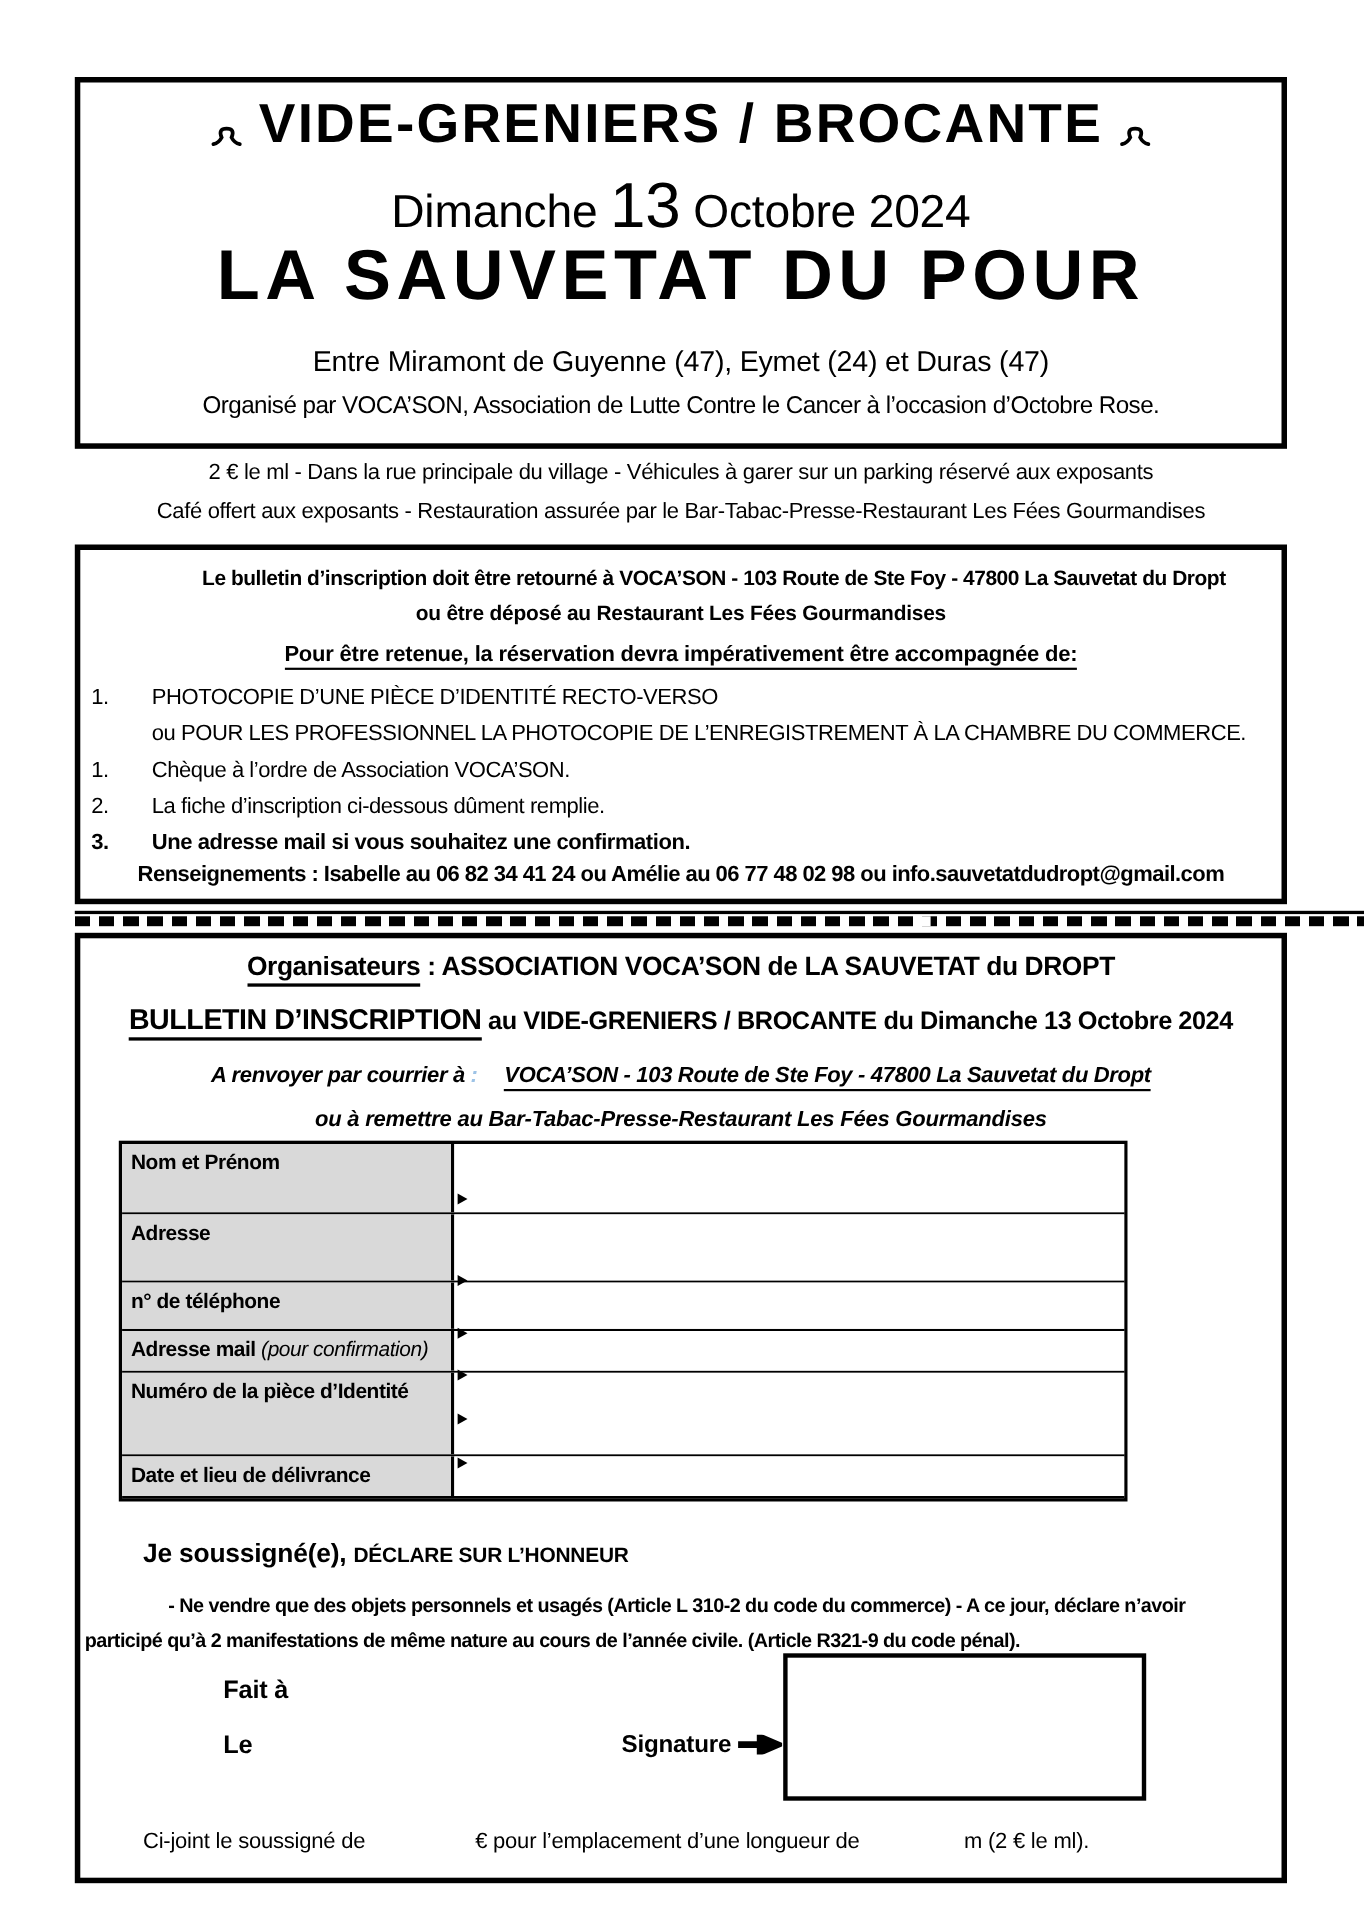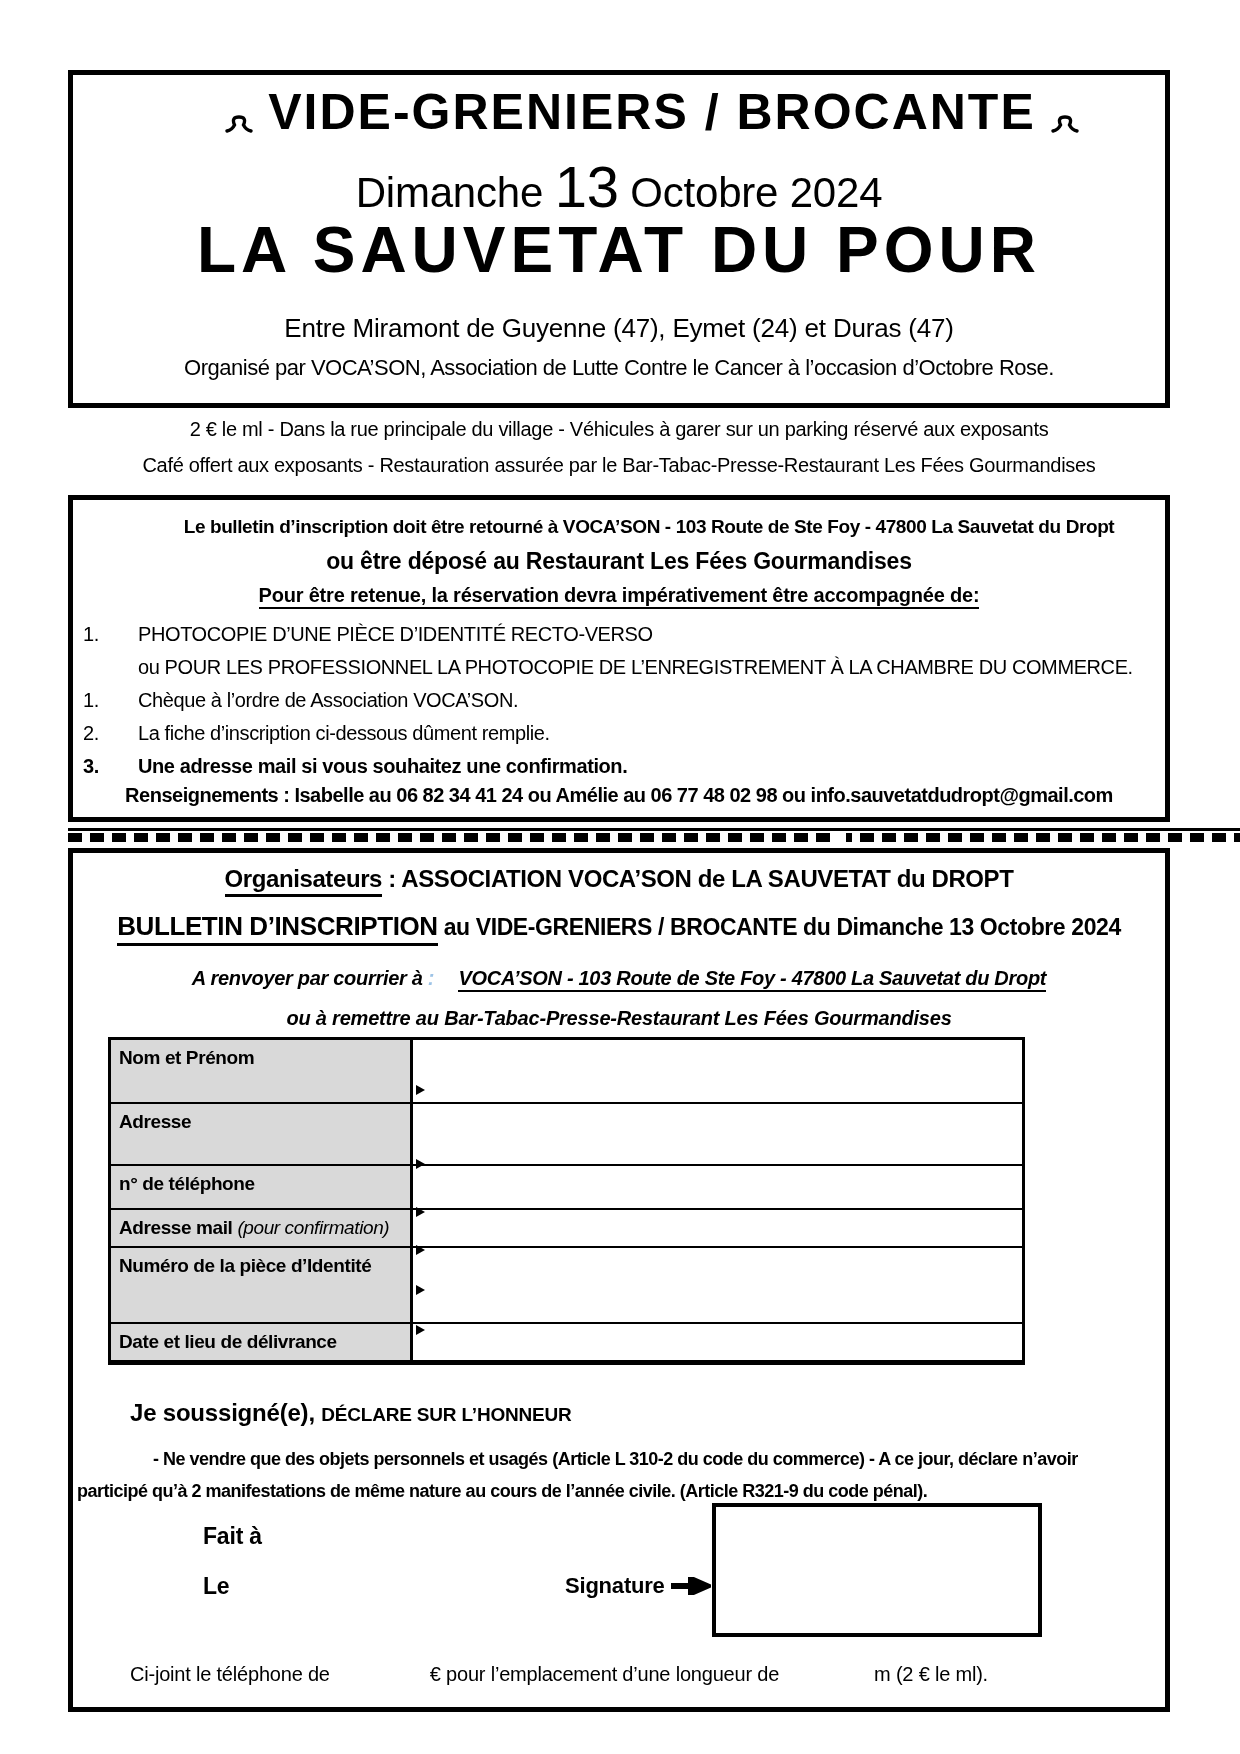--- a/index.html
+++ b/index.html
@@ -5,34 +5,34 @@
   html,body{margin:0;padding:0;background:#fff;}
   .page{
     position:relative;width:1240px;height:1754px;background:#ffffff;
     font-family:"Liberation Sans","DejaVu Sans",sans-serif;color:#000;
     overflow:hidden;letter-spacing:-0.2px;
   }
   .abs{position:absolute;}
   .ctr{left:73px;width:1092px;text-align:center;}
   
   .box1{left:68px;top:70px;width:1102px;height:338px;border:5px solid #000;box-sizing:border-box;}
-  .title-line{left:0;top:8px;width:100%;text-align:center;font-size:50px;font-weight:bold;letter-spacing:2px;white-space:nowrap;margin-left:33px;}
+  .title-line{left:0;top:8px;width:100%;text-align:center;font-size:50px;font-weight:bold;letter-spacing:2px;white-space:nowrap;}
   .ribbon{display:inline-block;vertical-align:middle;margin:0 14px;}
   .date-line{left:0;top:78px;width:100%;text-align:center;font-size:42px;white-space:nowrap;}
   .date-day{font-size:58px;}
   .loc-line{left:0;top:138px;width:100%;text-align:center;font-size:64px;font-weight:bold;letter-spacing:5px;white-space:nowrap;}
   .between-line{left:0;top:238px;width:100%;text-align:center;font-size:26px;}
   .orgby-line{left:0;top:280px;width:100%;text-align:center;font-size:22px;letter-spacing:-0.5px;}
   
   .info-a{top:418px;font-size:20px;letter-spacing:-0.3px;}
   .info-b{top:454px;font-size:20px;letter-spacing:-0.3px;}
   
   .box2{left:68px;top:495px;width:1102px;height:327px;border:5px solid #000;box-sizing:border-box;font-size:20px;}
   .b2-l1{left:0;top:16px;width:100%;text-align:center;font-weight:bold;font-size:19px;letter-spacing:-0.4px;white-space:nowrap;padding-left:30px;}
-  .b2-l2{left:0;top:48px;width:100%;text-align:center;font-weight:bold;font-size:23px;}
+  .b2-l2{left:0;top:48px;width:100%;text-align:center;font-weight:bold;font-size:19px;}
   .b2-head{left:0;top:84px;width:100%;text-align:center;font-size:20px;}
   .b2-head span{font-weight:bold;border-bottom:2px solid #000;padding-bottom:1px;}
   .list{left:8px;top:118px;width:1076px;}
   .li{position:relative;min-height:33px;line-height:33px;letter-spacing:-0.4px;}
   .li .num{position:absolute;left:2px;top:0;width:50px;}
   .li .txt{display:block;margin-left:57px;white-space:nowrap;}
   .li.bold{font-weight:bold;}
   .b2-contact{left:0;top:284px;width:100%;text-align:center;font-weight:bold;font-size:20px;letter-spacing:-0.5px;white-space:nowrap;}
   
   .cut-top{left:68px;top:828px;width:1172px;height:3px;background:#000;}
@@ -186,17 +186,17 @@
     <div class="abs b3-le">Le</div>
     <div class="abs b3-sig">Signature</div>
     <div class="abs sig-arrow">
       <svg width="42" height="18" viewBox="0 0 42 18">
           <path d="M2 9 H28 M22 2 L38 9 L22 16 Z" stroke="#000" stroke-width="6" fill="#000"></path>
         </svg>
     </div>
     <div class="abs sig-box"></div>
 
     <div class="abs b3-pay">
-      <span>Ci-joint le téléphone de</span><span class="pay-gap1"></span><span>€ pour l’emplacement d’une longueur de</span><span class="pay-gap2"></span><span>m (2 € le ml).</span>
+      <span>Ci-joint le soussigné de</span><span class="pay-gap1"></span><span>€ pour l’emplacement d’une longueur de</span><span class="pay-gap2"></span><span>m (2 € le ml).</span>
     </div>
   </div>
 
 </div>
 
 </body></html>

